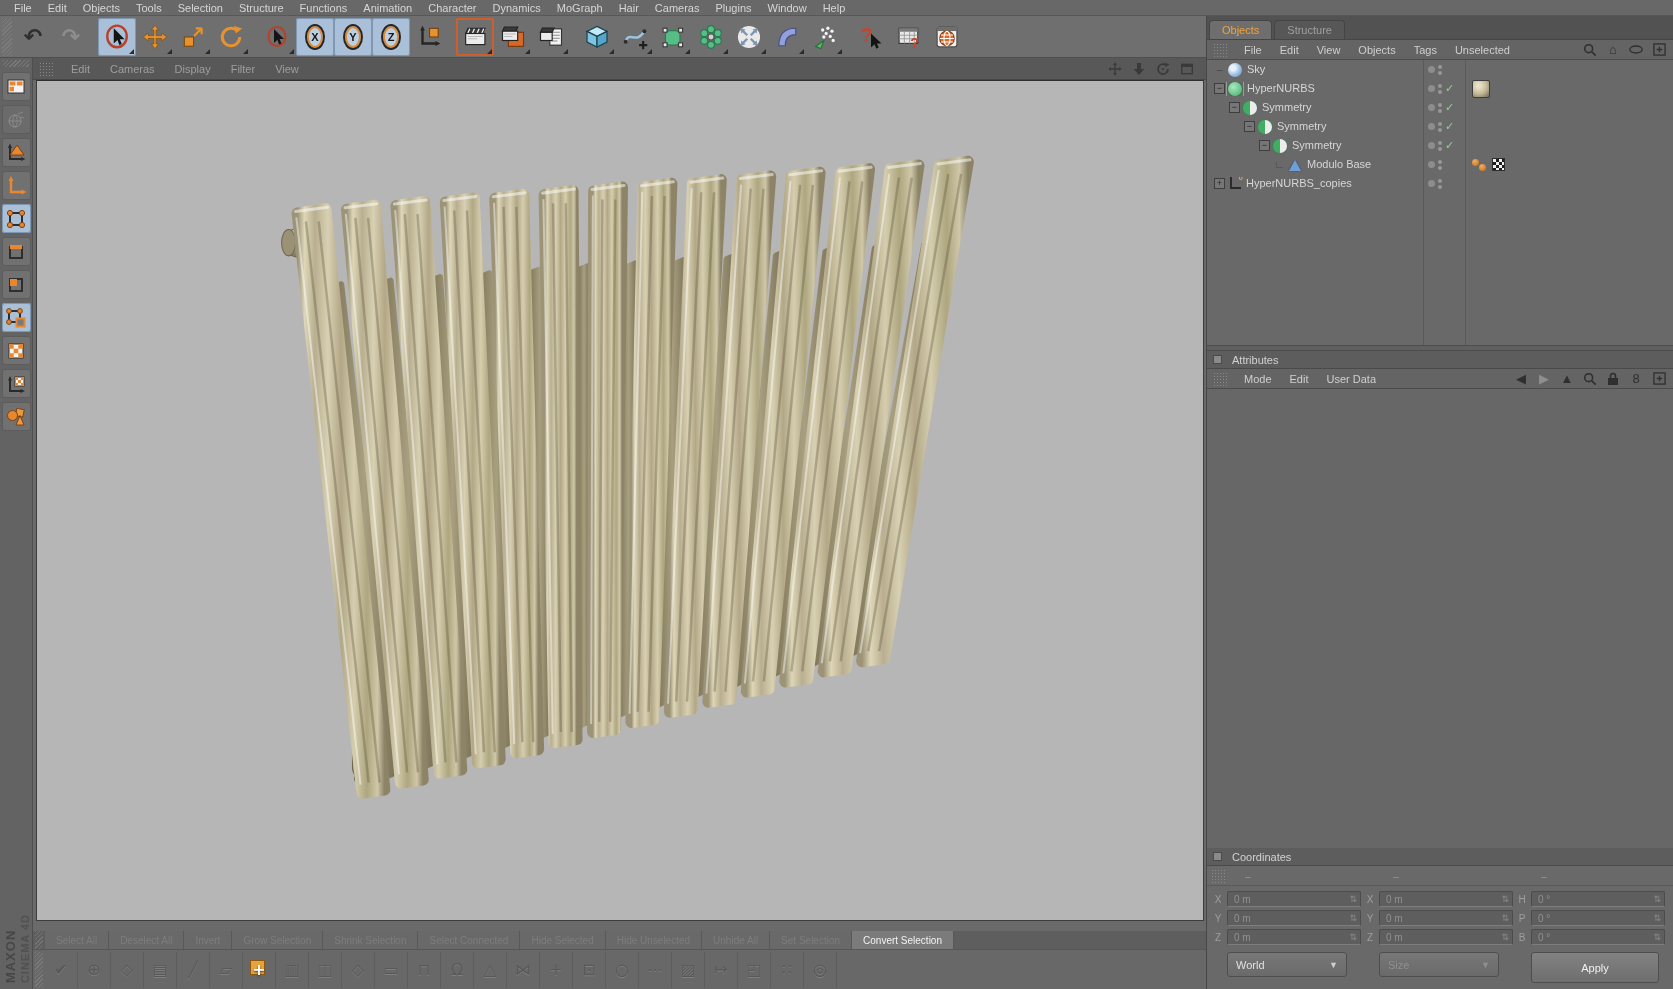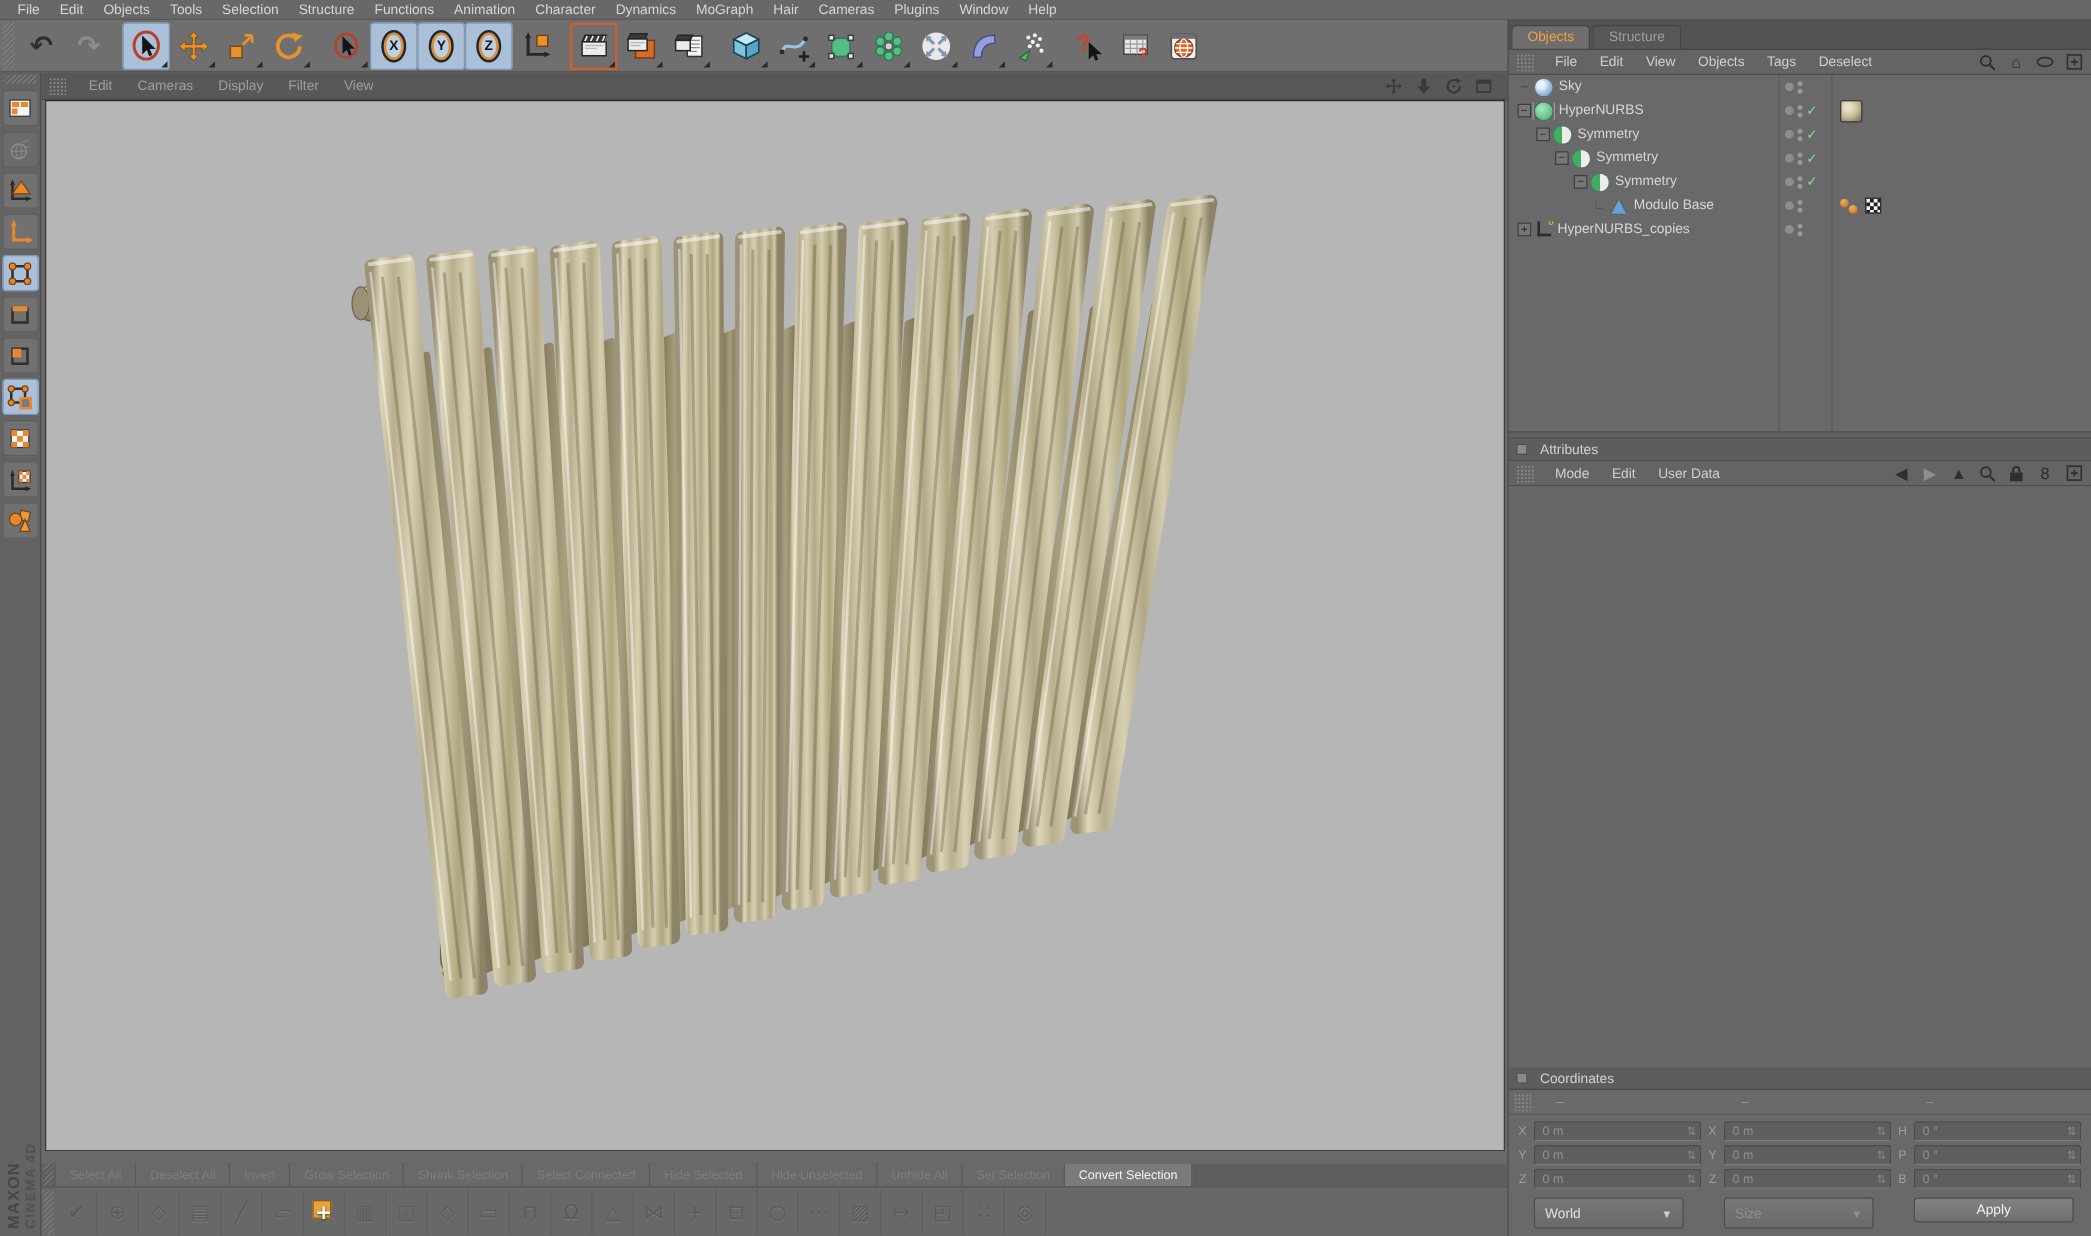--- a/index.html
+++ b/index.html
@@ -133,21 +133,21 @@
   .coord-grid { display:grid; grid-template-columns:1fr 1fr 1fr; gap:3px 4px; padding:5px 8px 4px 6px; }
   .coord-cell { display:flex; align-items:center; gap:4px; }
   .coord-label { width:10px; font-size:10px; color:#9e9e9e; text-align:center; }
   .coord-input { flex:1; height:16px; background:#5e5e5e; border:1px solid #4c4c4c; border-bottom-color:#7e7e7e; border-radius:2px; display:flex; align-items:center; padding:0 3px 0 6px; }
   .coord-value { flex:1; font-size:10px; color:#909090; }
   .spinner { font-size:9px; color:#8a8a8a; }
   .coord-bottom { display:grid; grid-template-columns:1fr 1fr 1fr; gap:4px; padding:3px 8px 6px 6px; }
   .dropdown { height:25px; background:linear-gradient(#777,#6a6a6a); border:1px solid #4e4e4e; border-radius:3px; display:flex; align-items:center; padding:0 8px; font-size:11px; color:#e0e0e0; margin:0 14px 0 14px; }
   .dropdown .dd-arrow { margin-left:auto; font-size:9px; color:#cfcfcf; }
   .dropdown.disabled { color:#8f8f8f; } .dropdown.disabled .dd-arrow { color:#8f8f8f; }
-  .apply-btn { height:20px; margin:0 6px 0 14px; background:linear-gradient(#828282,#6e6e6e); border:1px solid #4e4e4e; border-radius:3px; display:flex; align-items:center; justify-content:center; font-size:11px; color:#f0f0f0; }
+  .apply-btn { height:31px; margin:0 6px 0 14px; background:linear-gradient(#828282,#6e6e6e); border:1px solid #4e4e4e; border-radius:3px; display:flex; align-items:center; justify-content:center; font-size:11px; color:#f0f0f0; }
 </style>
 </head>
 <body>
 
 <div id="app">
 
   <div class="menubar">
 
   <span class="menu-item">File</span>
       <span class="menu-item">Edit</span>
@@ -721,21 +721,21 @@
         </div>
       <div class="rp-menubar">
         <div class="vp-grip"></div>
         <div style="display:flex">
 
         <span class="menu-item">File</span>
             <span class="menu-item">Edit</span>
             <span class="menu-item">View</span>
             <span class="menu-item">Objects</span>
             <span class="menu-item">Tags</span>
-            <span class="menu-item">Deselect</span>
+            <span class="menu-item">Unselected</span>
           </div>
         <div class="rp-icons">
           <span class="rp-icon">
             <svg width="14" height="14" viewBox="0 0 16 16">
                 <circle cx="6.5" cy="6.5" r="4.5" fill="none" stroke="#2f2f2f" stroke-width="1.8"></circle>
                 <path d="M10 10l4.5 4.5" stroke="#2f2f2f" stroke-width="2"></path>
               </svg>
           </span>
           <span class="rp-icon">⌂</span>
           <span class="rp-icon">

